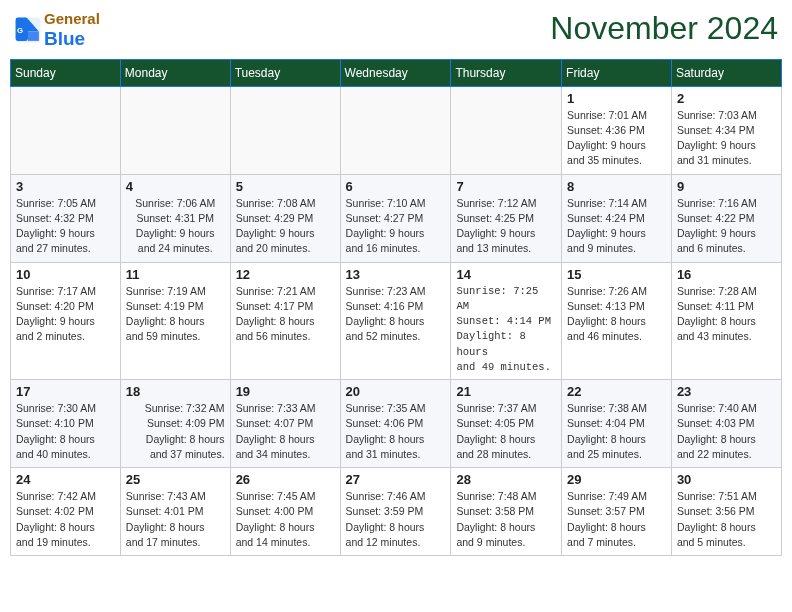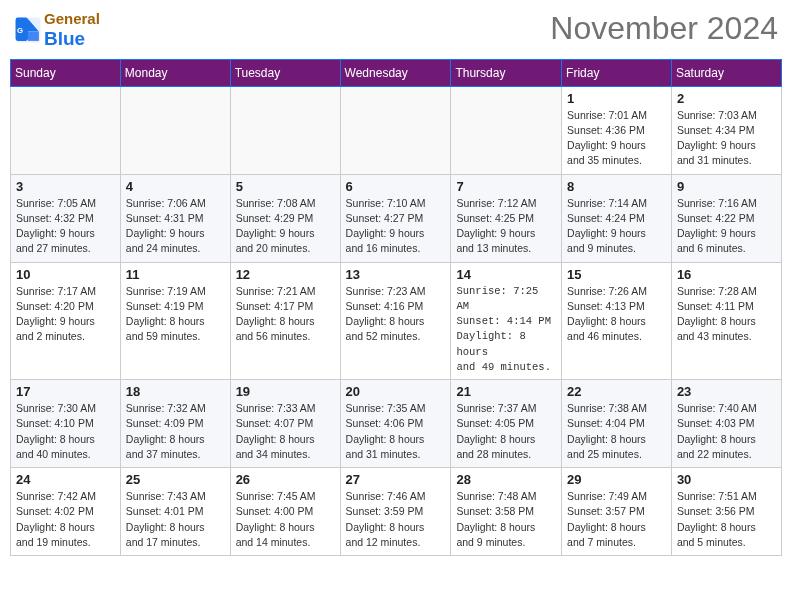--- a/index.html
+++ b/index.html
@@ -25,33 +25,33 @@
     .logo-icon {
       width: 28px;
       height: 28px;
     }
     .title-block {
       text-align: right;
     }
     .month-title {
       font-size: 32px;
       font-weight: normal;
-      color: #737373;
+      color: #14532d;
     }
     .location {
       font-size: 14px;
       color: #555;
     }
     .calendar-table {
       width: 100%;
       border-collapse: collapse;
       font-size: 11px;
     }
     .calendar-table th {
-      background-color: #701a75;
+      background-color: #14532d;
       color: #fff;
       padding: 6px 4px;
       text-align: left;
       font-size: 12px;
       font-weight: normal;
       border: 1px solid #1a73e8;
     }
     .calendar-table td {
       border: 1px solid #ccc;
       vertical-align: top;
@@ -137,21 +137,21 @@
       <tr>
         <td>
           <div class="day-number">3</div>
           <div class="day-detail" style="white-space: pre-line;">Sunrise: 7:05 AM
 Sunset: 4:32 PM
 Daylight: 9 hours
 and 27 minutes.</div>
         </td>
         <td>
           <div class="day-number">4</div>
-          <div class="day-detail" style="white-space: pre-line;">Sunrise: 7:06 AM
+          <div class="day-detail" style="white-space: pre-line; text-align: center;">Sunrise: 7:06 AM
 Sunset: 4:31 PM
 Daylight: 9 hours
 and 24 minutes.</div>
         </td>
         <td>
           <div class="day-number">5</div>
           <div class="day-detail" style="white-space: pre-line;">Sunrise: 7:08 AM
 Sunset: 4:29 PM
 Daylight: 9 hours
 and 20 minutes.</div>
@@ -239,21 +239,21 @@
       <tr>
         <td>
           <div class="day-number">17</div>
           <div class="day-detail" style="white-space: pre-line;">Sunrise: 7:30 AM
 Sunset: 4:10 PM
 Daylight: 8 hours
 and 40 minutes.</div>
         </td>
         <td>
           <div class="day-number">18</div>
-          <div class="day-detail" style="white-space: pre-line;">Sunrise: 7:32 AM
+          <div class="day-detail" style="white-space: pre-line; text-align: right;">Sunrise: 7:32 AM
 Sunset: 4:09 PM
 Daylight: 8 hours
 and 37 minutes.</div>
         </td>
         <td>
           <div class="day-number">19</div>
           <div class="day-detail" style="white-space: pre-line;">Sunrise: 7:33 AM
 Sunset: 4:07 PM
 Daylight: 8 hours
 and 34 minutes.</div>

